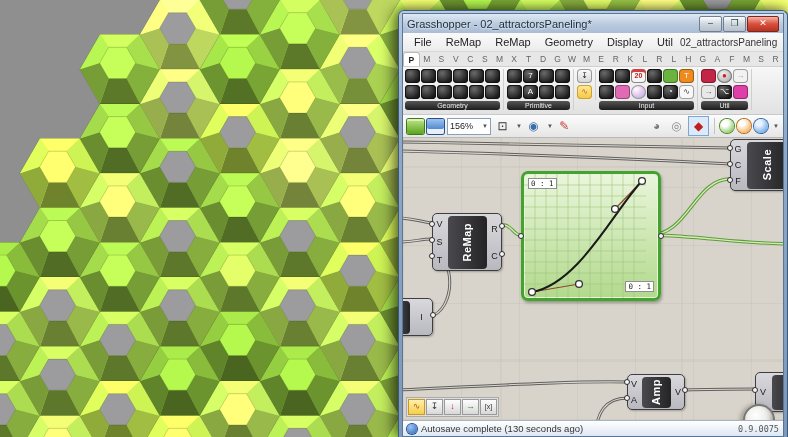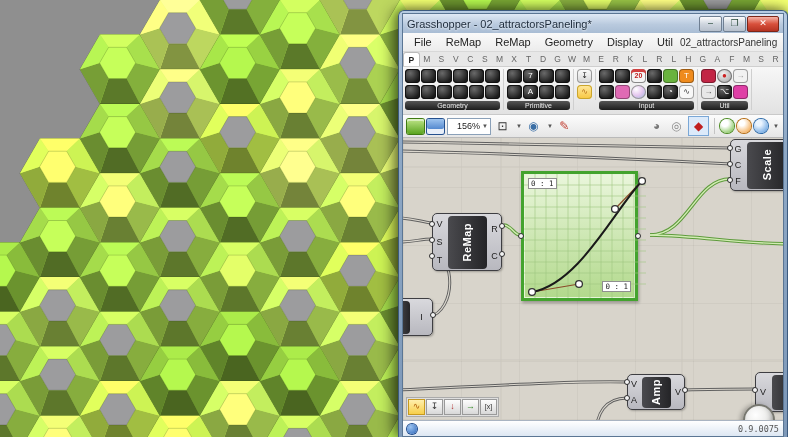--- a/index.html
+++ b/index.html
@@ -44,21 +44,21 @@
   .ic-b20{background:#f5f5f5;color:#c02020;font-weight:bold;font-size:7px;box-shadow:inset 0 3px 0 #d04040,inset 0 0 0 1px #888;}
   .ic-sphere{background:radial-gradient(circle at 35% 30%,#fff,#e5c7ef 45%,#8fb3d9);box-shadow:inset 0 0 0 1px #999;border-radius:50%;}
   .ic-sphere2{background:radial-gradient(circle at 40% 35%,#f2f2f2,#9a9a9a);box-shadow:inset 0 0 0 1px #777;border-radius:50%;color:#c22;}
   
   .ctoolbar{height:22px;background:linear-gradient(#fcfcfc,#e6e6e6);display:flex;align-items:center;
      padding:0 4px;border-bottom:1px solid #b9b9b9;gap:3px;}
   .cico{width:17px;height:15px;position:relative;}
   .i-open{background:linear-gradient(#bfe588,#5aa41f);border-radius:2px;box-shadow:inset 0 2px 0 rgba(255,255,255,.5),0 0 0 1px #3f7a12;}
   .i-save{background:linear-gradient(#9ec4ef,#2f6cc0);border-radius:2px;box-shadow:inset 0 -5px 0 #e8eef8,0 0 0 1px #24508e;}
   .zoombox{display:flex;align-items:center;background:#fff;border:1px solid #8aa0b8;height:15px;font-size:9px;padding:0 2px;color:#222;}
-  .zoombox .zv{width:30px;text-align:right;}
+  .zoombox .zv{width:30px;}
   .dd{font-size:6px;color:#555;margin-left:2px;}
   .glyph{font-size:12px;line-height:15px;text-align:center;width:17px;}
   .sep{width:1px;height:16px;background:#c4c4c4;margin:0 2px;}
   .ball{width:14px;height:14px;border-radius:50%;}
   .b-green{background:radial-gradient(circle at 35% 30%,#fff 25%,#62b52e);box-shadow:0 0 0 1px #4a8a20;}
   .b-orange{background:radial-gradient(circle at 35% 30%,#fff 20%,#f09426);box-shadow:0 0 0 1px #b56c12;}
   .b-blue{background:radial-gradient(circle at 35% 30%,#eaf4ff 20%,#4a90d9);box-shadow:0 0 0 1px #2d6aa8;}
   .gemsel{width:19px;height:18px;border:1px solid #7aa7d6;background:#dceafa;display:flex;align-items:center;justify-content:center;}
   
   .canvas{flex:1;position:relative;background:#d8d4cb;overflow:hidden;
@@ -71,22 +71,22 @@
   .w-green-in{stroke:#d2ecb4;stroke-width:1.4;fill:none}
   .node{position:absolute;display:flex;background:linear-gradient(#d9d9dd,#b8b8bf);
      border:1.5px solid #3e3e42;border-radius:5px;box-shadow:1px 1px 2px rgba(0,0,0,.25);}
   .ncol{display:flex;flex-direction:column;justify-content:space-around;align-items:center;
      font-size:9px;color:#1c1c1c;padding:1px 0;}
   .ncap{flex:1;margin:1.5px;background:linear-gradient(90deg,#4a4a4e,#242427);border-radius:4px;
      display:flex;align-items:center;justify-content:center;}
   .vtext{writing-mode:vertical-rl;transform:rotate(180deg);color:#fff;font-weight:bold;font-size:11px;letter-spacing:.5px;}
   .grip{position:absolute;width:6px;height:6px;border-radius:50%;background:#f4f4f4;border:1.5px solid #2c2c2c;box-sizing:border-box;}
   
-  .mapper{position:absolute;left:118px;top:33px;width:117px;height:130px;
-     border:3px solid #43a32e;border-radius:0;box-sizing:border-box;
+  .mapper{position:absolute;left:118px;top:33px;width:140px;height:130px;
+     border:3px solid #43a32e;border-radius:7px;box-sizing:border-box;
      background:linear-gradient(180deg,#eaf6dc,#b2d98c);box-shadow:inset 0 0 0 1px #e6f5d8,1px 2px 3px rgba(0,0,0,.3);}
   .mlabel{position:absolute;background:#fff;border:1px solid #8f8f8f;font-family:"DejaVu Sans Mono",monospace;
      font-size:7.5px;line-height:9px;padding:0 2px;color:#222;}
   
   .minibar{position:absolute;left:3px;bottom:3px;display:flex;gap:1px;background:#dfdfdf;border:1px solid #aaa;padding:1px;}
   .mbtn{width:15px;height:14px;background:linear-gradient(#fdfdfd,#d8d8d8);border:1px solid #9a9a9a;
      font-size:9px;line-height:13px;text-align:center;color:#333;}
   .mbtn.sel{background:linear-gradient(#ffefae,#f7cf4a);border-color:#c79a20;color:#b05e0a;}
   
   .sphere{position:absolute;left:340px;top:266px;width:32px;height:32px;border-radius:50%;
@@ -1050,17 +1050,18 @@
       <div class="mbtn sel">∿</div>
       <div class="mbtn">↧</div>
       <div class="mbtn" style="color:#b02a2a">↓</div>
       <div class="mbtn" style="color:#3c8f2f">→</div>
       <div class="mbtn" style="font-size:7px">[x]</div>
     </div>
   </div>
 
   <div class="statusbar">
     <div class="infoico"></div>
+    <span>Autosave complete (130 seconds ago)</span>
     <span class="ver">0.9.0075</span>
   </div>
 
  </div>
 </div>
 
 </body></html>

